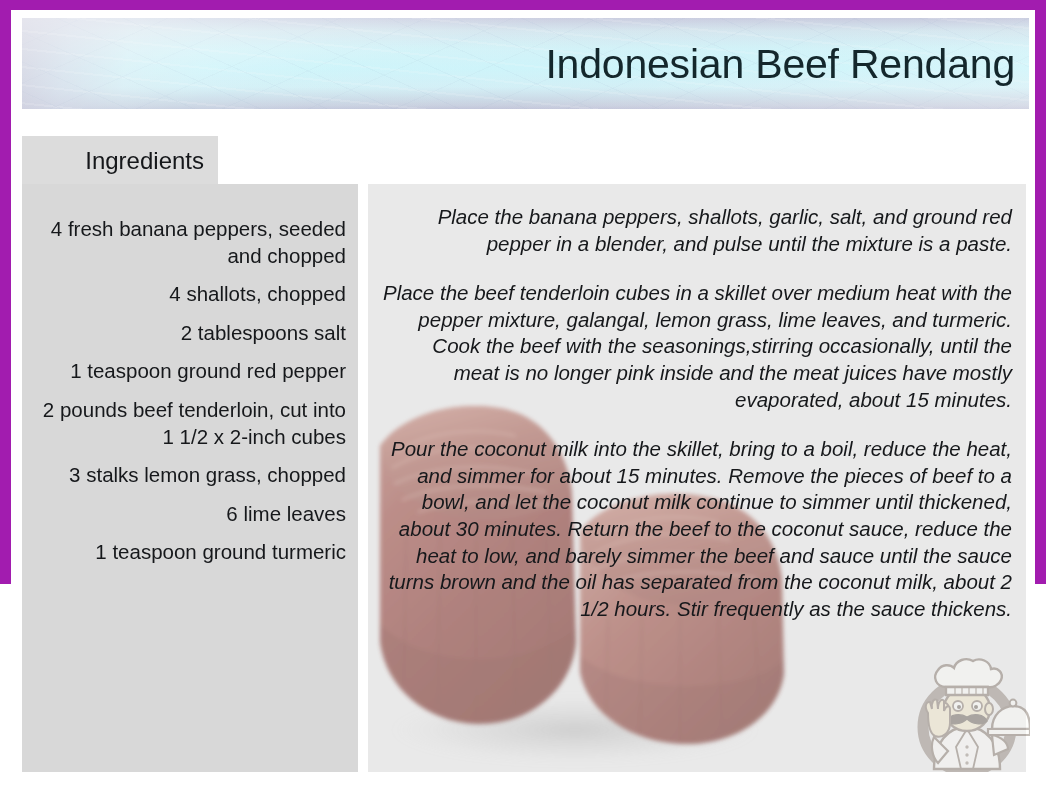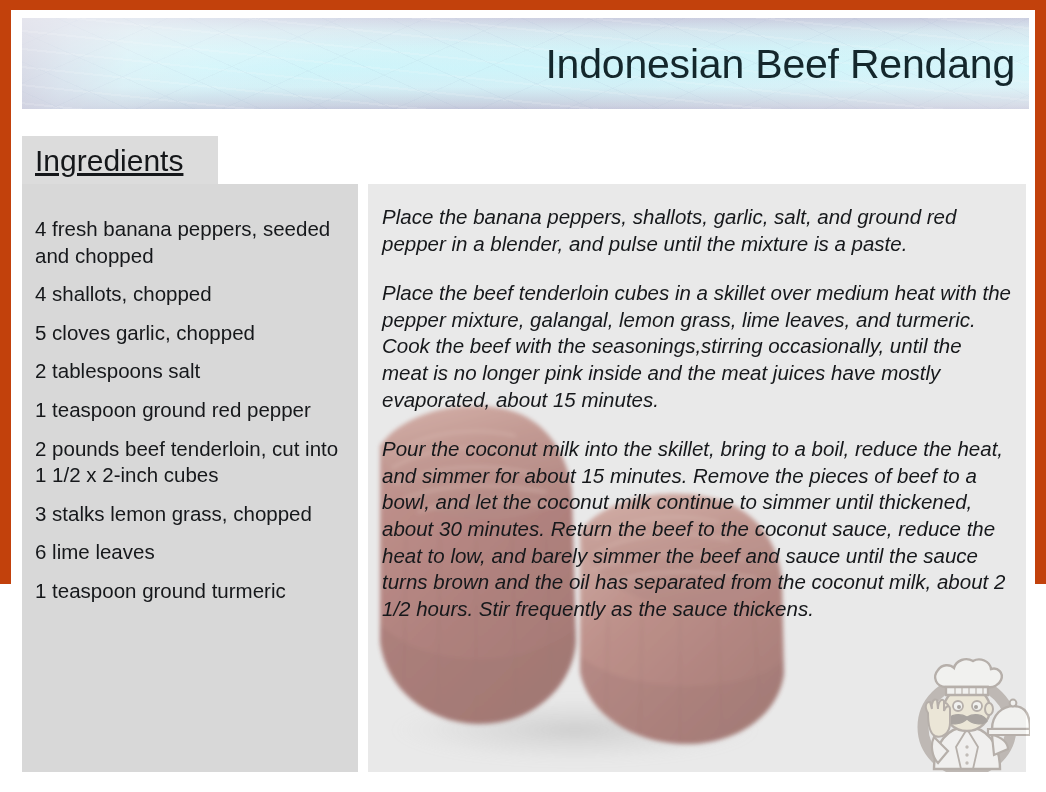--- a/index.html
+++ b/index.html
@@ -13,22 +13,23 @@
     font-family: "Liberation Sans", sans-serif;
     overflow: hidden;
   }
 
   
   #card {
     position: absolute;
     left: 0; top: 0;
     width: 1046px;
     height: 584px;
-    background: #c2410c;
+    background: #a21caf;
     box-sizing: border-box;
+    text-align: right;
   }
   #page {
     position: absolute;
     left: 11px;  top: 10px;
     width: 1024px;
     height: 762px;
     background: #ffffff;
     overflow: hidden;
   }
 
@@ -91,28 +92,27 @@
     line-height: 48px;
     letter-spacing: -0.2px;
     color: #14272c;
     white-space: nowrap;
     z-index: 3;
   }
 
   
   .section-tab {
     position: absolute;
-    font-size: 30px;
+    font-size: 24px;
     line-height: 38px;
     color: #15171a;
     padding: 6px 14px 4px 13px;
     box-sizing: border-box;
     white-space: nowrap;
     z-index: 4;
-    text-decoration: underline;
   }
   #tab-ingredients {
     left: 11px;  top: 126px;
     width: 196px; height: 48px;
     background: #dcdcdc;
   }
   #tab-directions {
     left: 357px; top: 126px;
     width: 168px; height: 48px;
     background: #e8e8e8;
@@ -199,21 +199,20 @@
       <div class="band-sheen"></div>
       <div id="recipe-title">Indonesian Beef Rendang</div>
     </div>
 
     <div class="section-tab" id="tab-ingredients">Ingredients</div>
 
     <div class="panel" id="panel-ingredients">
       <div id="ingredient-list">
           <span class="ing-line">4 fresh banana peppers, seeded and chopped</span>
           <span class="ing-line">4 shallots, chopped</span>
-          <span class="ing-line">5 cloves garlic, chopped</span>
           <span class="ing-line">2 tablespoons salt</span>
           <span class="ing-line">1 teaspoon ground red pepper</span>
           <span class="ing-line">2 pounds beef tenderloin, cut into 1 1/2 x 2-inch cubes</span>
           <span class="ing-line">3 stalks lemon grass, chopped</span>
           <span class="ing-line">6 lime leaves</span>
           <span class="ing-line">1 teaspoon ground turmeric</span>
         </div>
     </div>
 
     <div class="panel" id="panel-directions">

